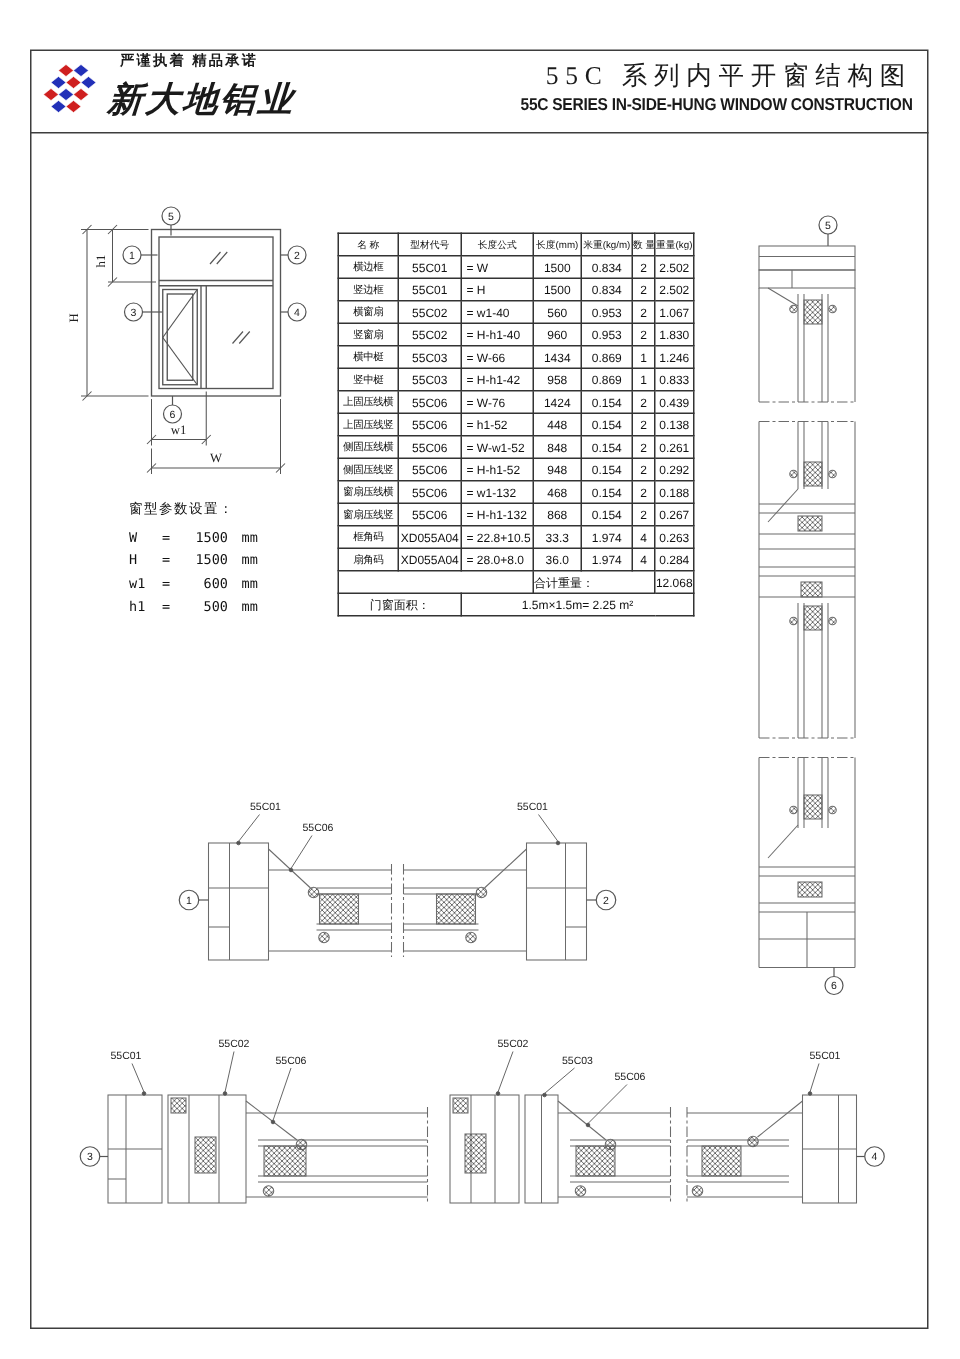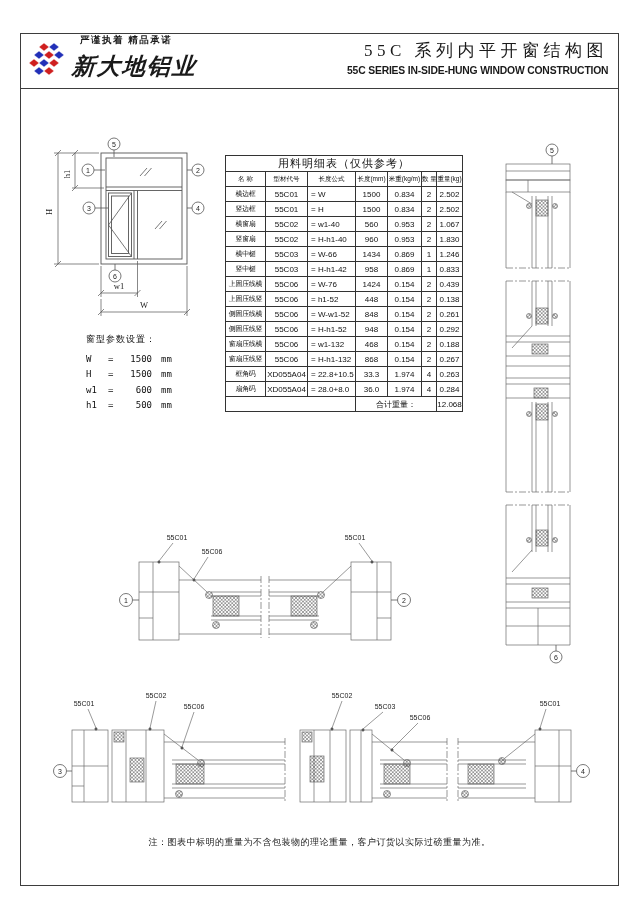--- a/index.html
+++ b/index.html
@@ -22,21 +22,21 @@
   .p-name{width:22px}.p-eq{width:16px}.p-val{width:28px;text-align:right;margin-right:9px}
   table.mat{left:225px;top:155px;width:238px;border-collapse:collapse;text-align:center;
     font-size:8px;color:#111;table-layout:fixed}
   table.mat th,table.mat td{border:1px solid #333;padding:0;height:15px;font-weight:normal;
     overflow:hidden;white-space:nowrap}
   th.t-title{font-size:11px;height:21px;letter-spacing:1px}
   tr.hdr th{font-size:6.5px}
   table.mat tbody td:nth-child(3){text-align:left;padding-left:3px}
   table.mat tbody td:nth-child(1){font-size:7px;letter-spacing:-.3px}
   td.empty{border-right:1px solid #333}
-  td.sum-lab{text-align:center;padding-right:5px}
+  td.sum-lab{text-align:left;padding-right:5px}
   tfoot td{height:13px}
   .note{left:20px;top:836px;width:599px;text-align:center}
   .note-cn{font-size:9px;letter-spacing:.5px}
   .note-en{font-size:10px;font-family:"DejaVu Sans Mono",monospace;letter-spacing:.6px;margin-top:2px;color:#222}
   svg{overflow:visible;display:block}
   svg text{font-family:"Liberation Sans",sans-serif;fill:#222}
   text.lbl{font-size:7px}
   text.co{font-size:7px}
   text.dim{font-size:8.5px;font-family:"Liberation Serif",serif}
 </style>
@@ -171,23 +171,20 @@
   <colgroup>
     <col style="width:40px">
       <col style="width:42px">
       <col style="width:48px">
     <col style="width:32px">
       <col style="width:34px">
       <col style="width:15px">
       <col style="width:26px">
   </colgroup>
   <thead>
-    <tr>
-        <th colspan="7" class="t-title">用料明细表（仅供参考）</th>
-      </tr>
     <tr class="hdr">
         <th>名 称</th>
         <th>型材代号</th>
         <th>长度公式</th>
         <th>长度(mm)</th>
         <th>米重(kg/m)</th>
         <th>数 量</th>
         <th>重量(kg)</th>
       </tr>
   </thead>
@@ -317,20 +314,24 @@
       <td>1.974</td>
       <td>4</td>
       <td>0.284</td>
     </tr>
     </tbody>
   <tfoot>
     <tr>
       <td colspan="3" class="empty"></td>
       <td colspan="3" class="sum-lab">合计重量：</td>
       <td>12.068</td>
+    </tr>
+    <tr>
+      <td colspan="2">门窗面积：</td>
+      <td colspan="5">1.5m×1.5m= 2.25 m²</td>
     </tr>
   </tfoot>
 </table>
 
 <svg class="abs" style="left:498px;top:140px" width="84" height="525" viewBox="0 0 84 525">
   <defs>
     <pattern id="xh-rs" width="3.5" height="3.5" patternUnits="userSpaceOnUse">
       <path d="M0 3.5L3.5 0M0 0L3.5 3.5" stroke="#444" stroke-width="0.5"></path>
     </pattern>
   </defs>
@@ -565,14 +566,13 @@
   </g>
   <text class="co" x="12" y="83.5" text-anchor="middle">3</text>
   <g stroke="#555" stroke-width="0.8" fill="#fff">
     <line x1="523" y1="81" x2="528.5" y2="81"></line>
       <circle cx="535" cy="81" r="6.5"></circle>
   </g>
   <text class="co" x="535" y="83.5" text-anchor="middle">4</text>
 </svg>
 
 <div class="abs note">
-  <div class="note-cn">注：图表中标明的重量为不含包装物的理论重量，客户订货以实际过磅重量为准。</div>
 </div>
 
 </body></html>

